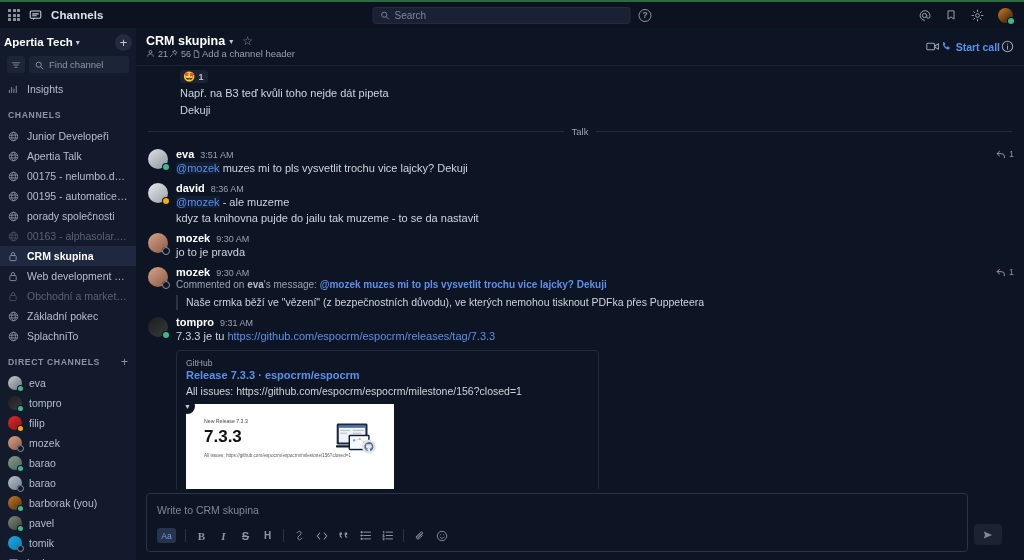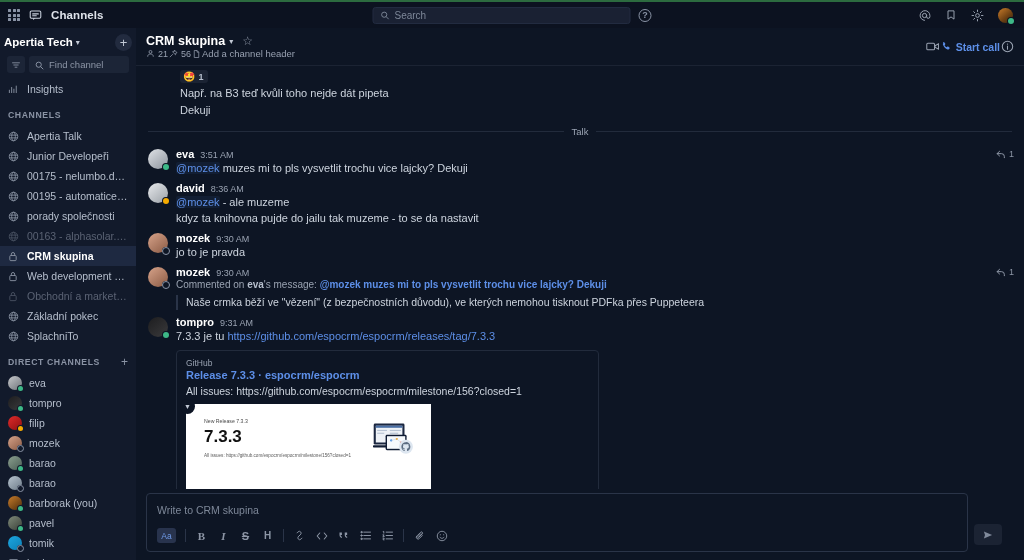--- a/index.html
+++ b/index.html
@@ -140,21 +140,21 @@
   
   .preview { margin: 6px 0 0 0; border: 1px solid #222b3c; border-radius: 4px;
              padding: 7px 9px 0 9px; width: 423px; }
   .pv-site { color: #9aa3b2; font-size: 8.5px; }
   .pv-title { color: #5d8fe8; font-size: 11px; font-weight: 700; margin-top: 1px; cursor: pointer; }
   .pv-desc { color: #cdd4de; font-size: 10.5px; margin-top: 3px; line-height: 14px; }
   .pv-img-wrap { position: relative; margin-top: 6px; width: 245px; }
   .collapse-btn { position: absolute; left: -6px; top: -5px; width: 15px; height: 15px;
     border-radius: 50%; background: #0d1524; color: #c3cad6; font-size: 7px;
     display: flex; align-items: center; justify-content: center; cursor: pointer; z-index: 3; }
-  .pv-img { width: 245px; height: 112px; background: #fff; overflow: hidden;
+  .pv-img { width: 208px; height: 112px; background: #fff; overflow: hidden;
             position: relative; }
   .gi-rel { position: absolute; left: 18px; top: 14px; color: #4a4a4a; font-size: 5.2px; }
   .gi-ver { position: absolute; left: 18px; top: 23px; color: #111; font-size: 17px; font-weight: 700; }
   .gi-iss { position: absolute; left: 18px; top: 48px; width: 148px; color: #5a5a5a;
             font-size: 4.6px; line-height: 7px; word-break: break-all; }
   .gi-art { position: absolute; right: 16px; top: 18px; width: 42px; height: 34px; }
   .gi-contrib { position: absolute; left: 18px; bottom: 14px; display: flex;
                 align-items: center; gap: 4px; }
   .gi-ctxt { color: #333; font-size: 5px; line-height: 7px; }
 
@@ -284,31 +284,31 @@
 
         <div id="channel-list">
             <div class="side-item">
               <span class="ico">
                 <svg width="11" height="11" viewBox="0 0 16 16" fill="none" stroke="currentColor" stroke-width="1.2">
                   <circle cx="8" cy="8" r="6.2"></circle>
                   <ellipse cx="8" cy="8" rx="2.7" ry="6.2"></ellipse>
                   <path d="M1.9 6h12.2M1.9 10h12.2"></path>
                 </svg>
               </span>
-              <span class="lbl">Apertia Talk</span>
+              <span class="lbl">Junior Developeři</span>
             </div>
             <div class="side-item">
               <span class="ico">
                 <svg width="11" height="11" viewBox="0 0 16 16" fill="none" stroke="currentColor" stroke-width="1.2">
                   <circle cx="8" cy="8" r="6.2"></circle>
                   <ellipse cx="8" cy="8" rx="2.7" ry="6.2"></ellipse>
                   <path d="M1.9 6h12.2M1.9 10h12.2"></path>
                 </svg>
               </span>
-              <span class="lbl">Junior Developeři</span>
+              <span class="lbl">Apertia Talk</span>
             </div>
             <div class="side-item">
               <span class="ico">
                 <svg width="11" height="11" viewBox="0 0 16 16" fill="none" stroke="currentColor" stroke-width="1.2">
                   <circle cx="8" cy="8" r="6.2"></circle>
                   <ellipse cx="8" cy="8" rx="2.7" ry="6.2"></ellipse>
                   <path d="M1.9 6h12.2M1.9 10h12.2"></path>
                 </svg>
               </span>
               <span class="lbl">00175 - nelumbo.devcrm...</span>

